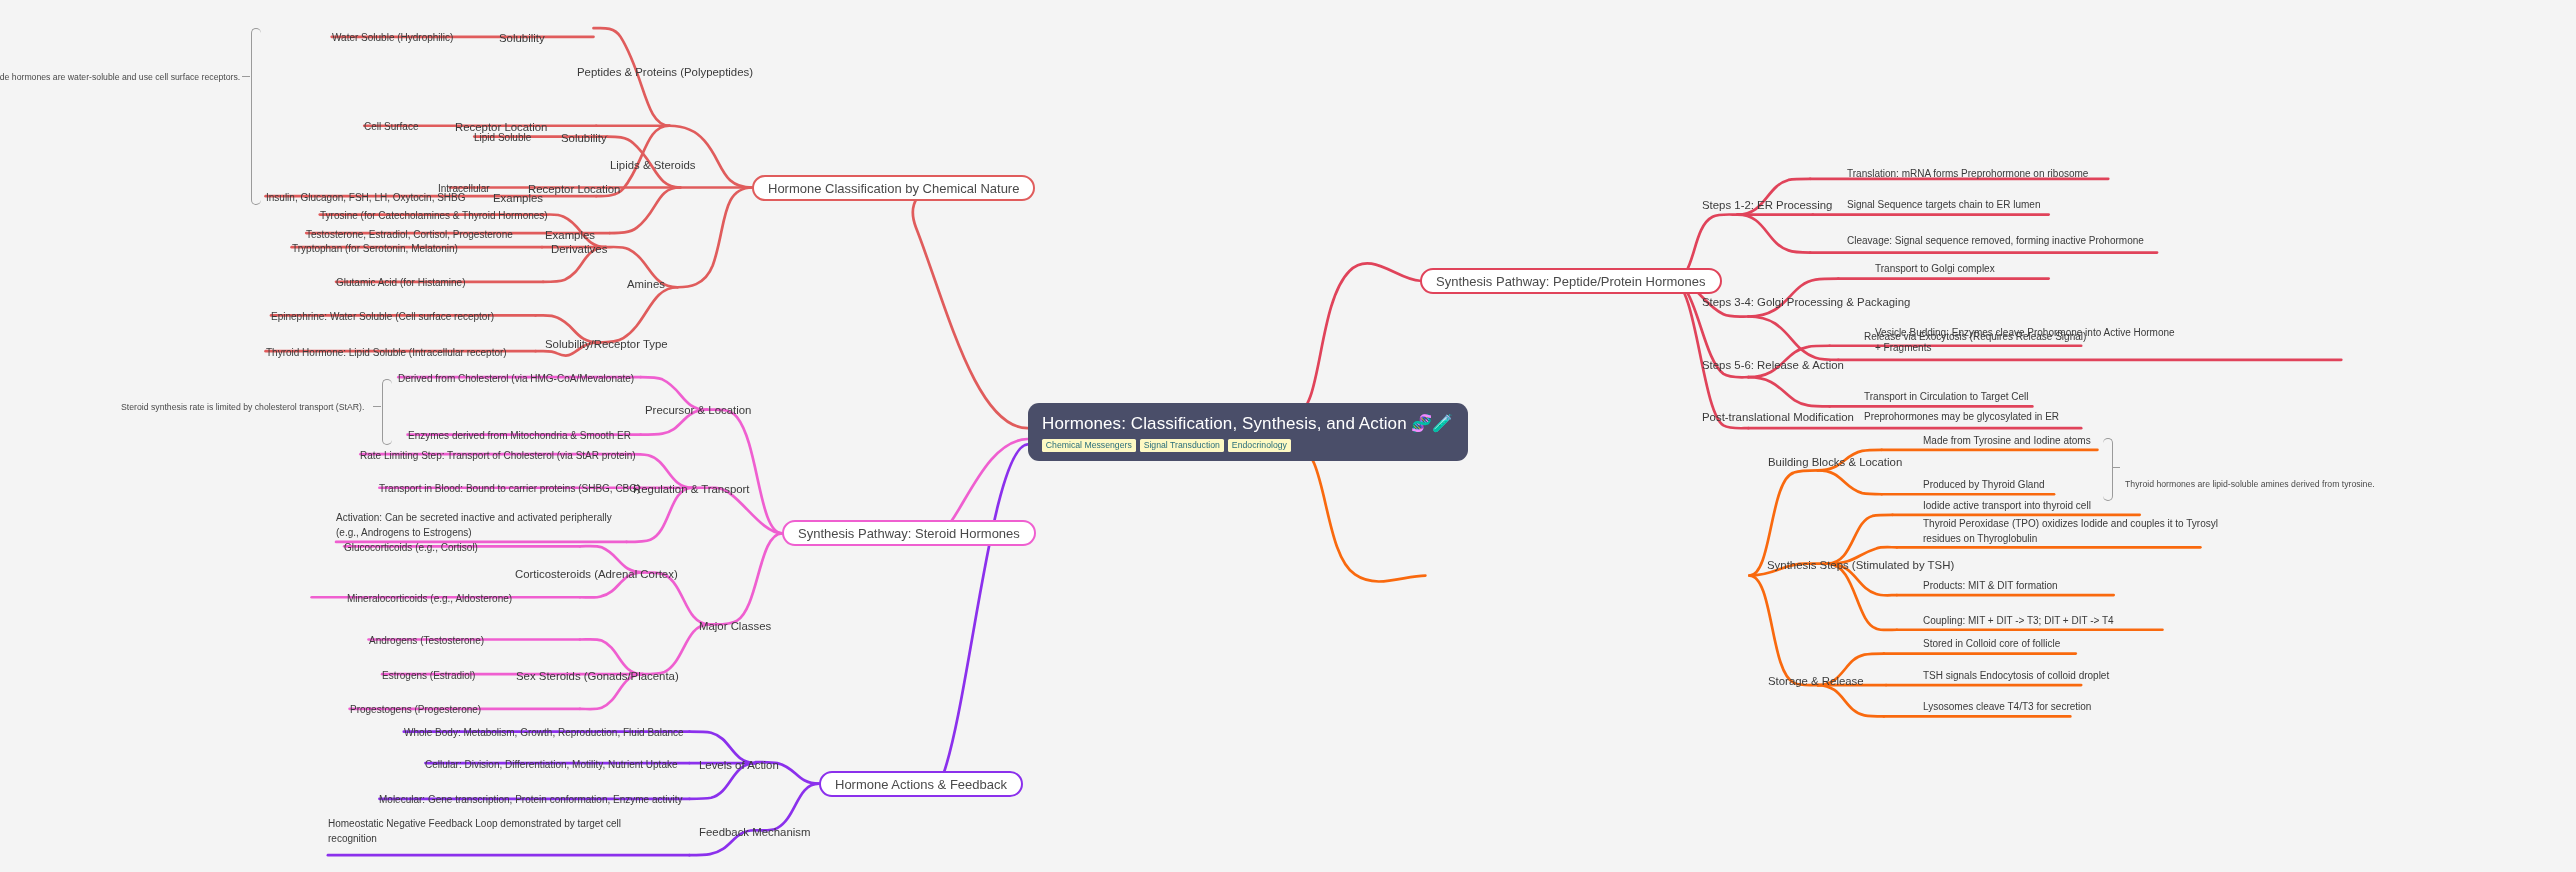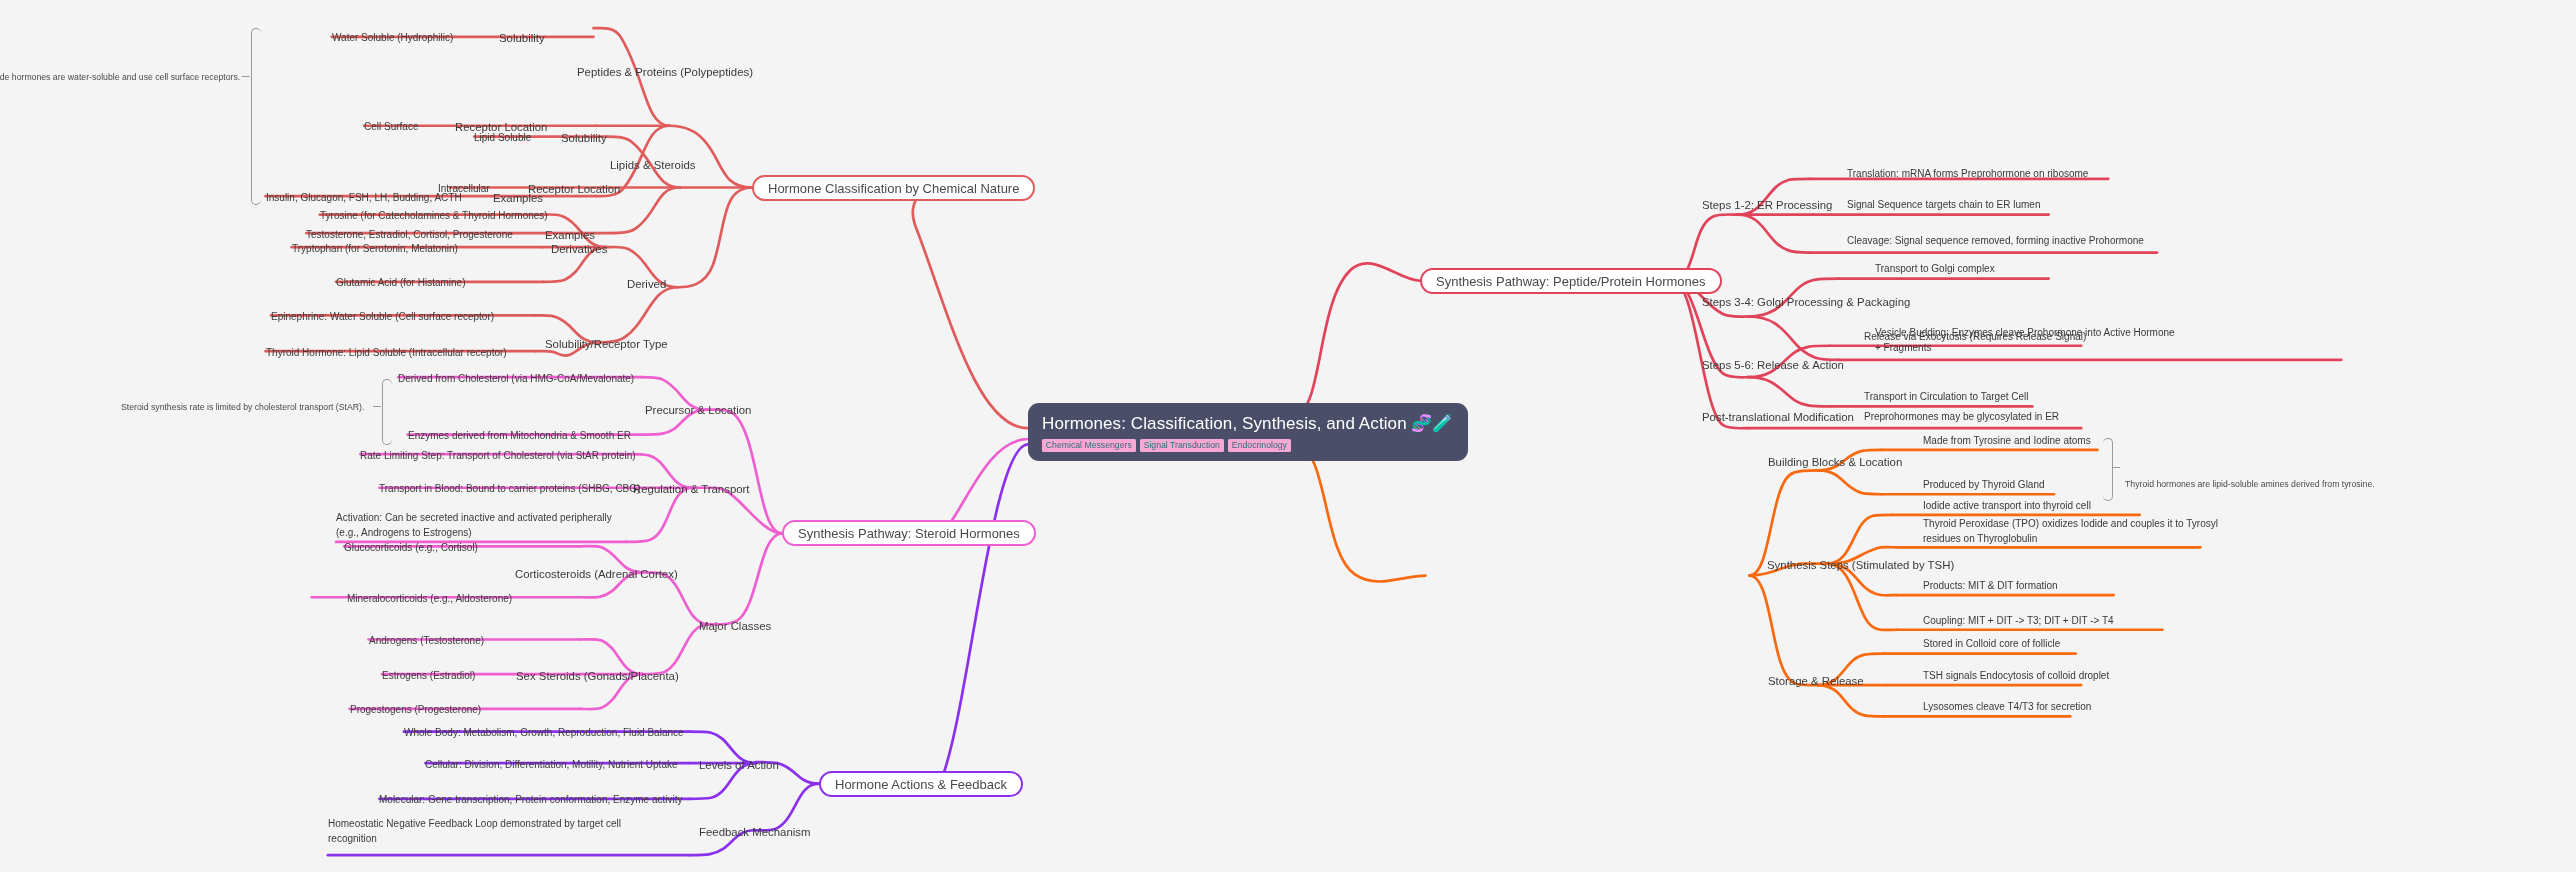--- a/index.html
+++ b/index.html
@@ -31,21 +31,21 @@
 
   
   #root{
     position:absolute;background:#4a4e69;border-radius:11px;
     padding:9.8px 14px 8.7px 14px;box-sizing:border-box;
     display:flex;flex-direction:column;gap:5.4px;
   }
   #root .root-title{color:#ffffff;font-size:17px;letter-spacing:0.1px;white-space:nowrap;}
   #root .root-tags{display:flex;gap:4.3px;}
   #root .tag{
-    background:#f9a8d4;color:#2a6e7a;font-size:8.7px;
+    background:#fef9c3;color:#2a6e7a;font-size:8.7px;
     padding:1.1px 3.8px 1.6px 3.8px;border-radius:1.6px;white-space:nowrap;
   }
 
   
   .note{position:absolute;font-size:8.7px;color:#4a4a4a;}
 
   
   .bracket{position:absolute;border:1.1px solid #9a9a9a;border-right:none;border-radius:4.9px;}
   .bracket.right{border:1.1px solid #9a9a9a;border-left:none;border-radius:4.9px;}
   .tick{position:absolute;height:1.1px;width:7.6px;background:#9a9a9a;}
@@ -222,31 +222,31 @@
 
 <div class="branch crimson" style="left:1420px;top:268px;">Synthesis Pathway: Peptide/Protein Hormones</div>
 
 
 <div class="node mid" style="left:577px;top:65px;">Peptides &amp; Proteins (Polypeptides)</div>
 <div class="node mid" style="left:499px;top:31px;">Solubility</div>
 <div class="node leaf" style="left:332px;top:31px;">Water Soluble (Hydrophilic)</div>
 <div class="node mid" style="left:455px;top:120px;">Receptor Location</div>
 <div class="node leaf" style="left:364px;top:120px;">Cell Surface</div>
 <div class="node mid" style="left:493px;top:191px;">Examples</div>
-<div class="node leaf" style="left:266px;top:191px;">Insulin, Glucagon, FSH, LH, Budding, ACTH</div>
+<div class="node leaf" style="left:266px;top:191px;">Insulin, Glucagon, FSH, LH, Oxytocin, SHBG</div>
 
 <div class="node mid" style="left:610px;top:158px;">Lipids &amp; Steroids</div>
 <div class="node mid" style="left:561px;top:131px;">Solubility</div>
 <div class="node leaf" style="left:474px;top:131px;">Lipid Soluble</div>
 <div class="node mid" style="left:528px;top:182px;">Receptor Location</div>
 <div class="node leaf" style="left:438px;top:182px;">Intracellular</div>
 <div class="node mid" style="left:545px;top:228px;">Examples</div>
 <div class="node leaf" style="left:306px;top:228px;">Testosterone, Estradiol, Cortisol, Progesterone</div>
 
-<div class="node mid" style="left:627px;top:277px;">Derived</div>
+<div class="node mid" style="left:627px;top:277px;">Amines</div>
 <div class="node mid" style="left:551px;top:242px;">Derivatives</div>
 <div class="node leaf" style="left:320px;top:209px;">Tyrosine (for Catecholamines &amp; Thyroid Hormones)</div>
 <div class="node leaf" style="left:292px;top:242px;">Tryptophan (for Serotonin, Melatonin)</div>
 <div class="node leaf" style="left:336px;top:276px;">Glutamic Acid (for Histamine)</div>
 <div class="node mid" style="left:545px;top:337px;">Solubility/Receptor Type</div>
 <div class="node leaf" style="left:271px;top:310px;">Epinephrine: Water Soluble (Cell surface receptor)</div>
 <div class="node leaf" style="left:266px;top:346px;">Thyroid Hormone: Lipid Soluble (Intracellular receptor)</div>
 
 <div class="bracket" style="left:251px;top:28px;width:8.7px;height:175px;"></div>
 <div class="tick" style="left:242px;top:76px;"></div>

